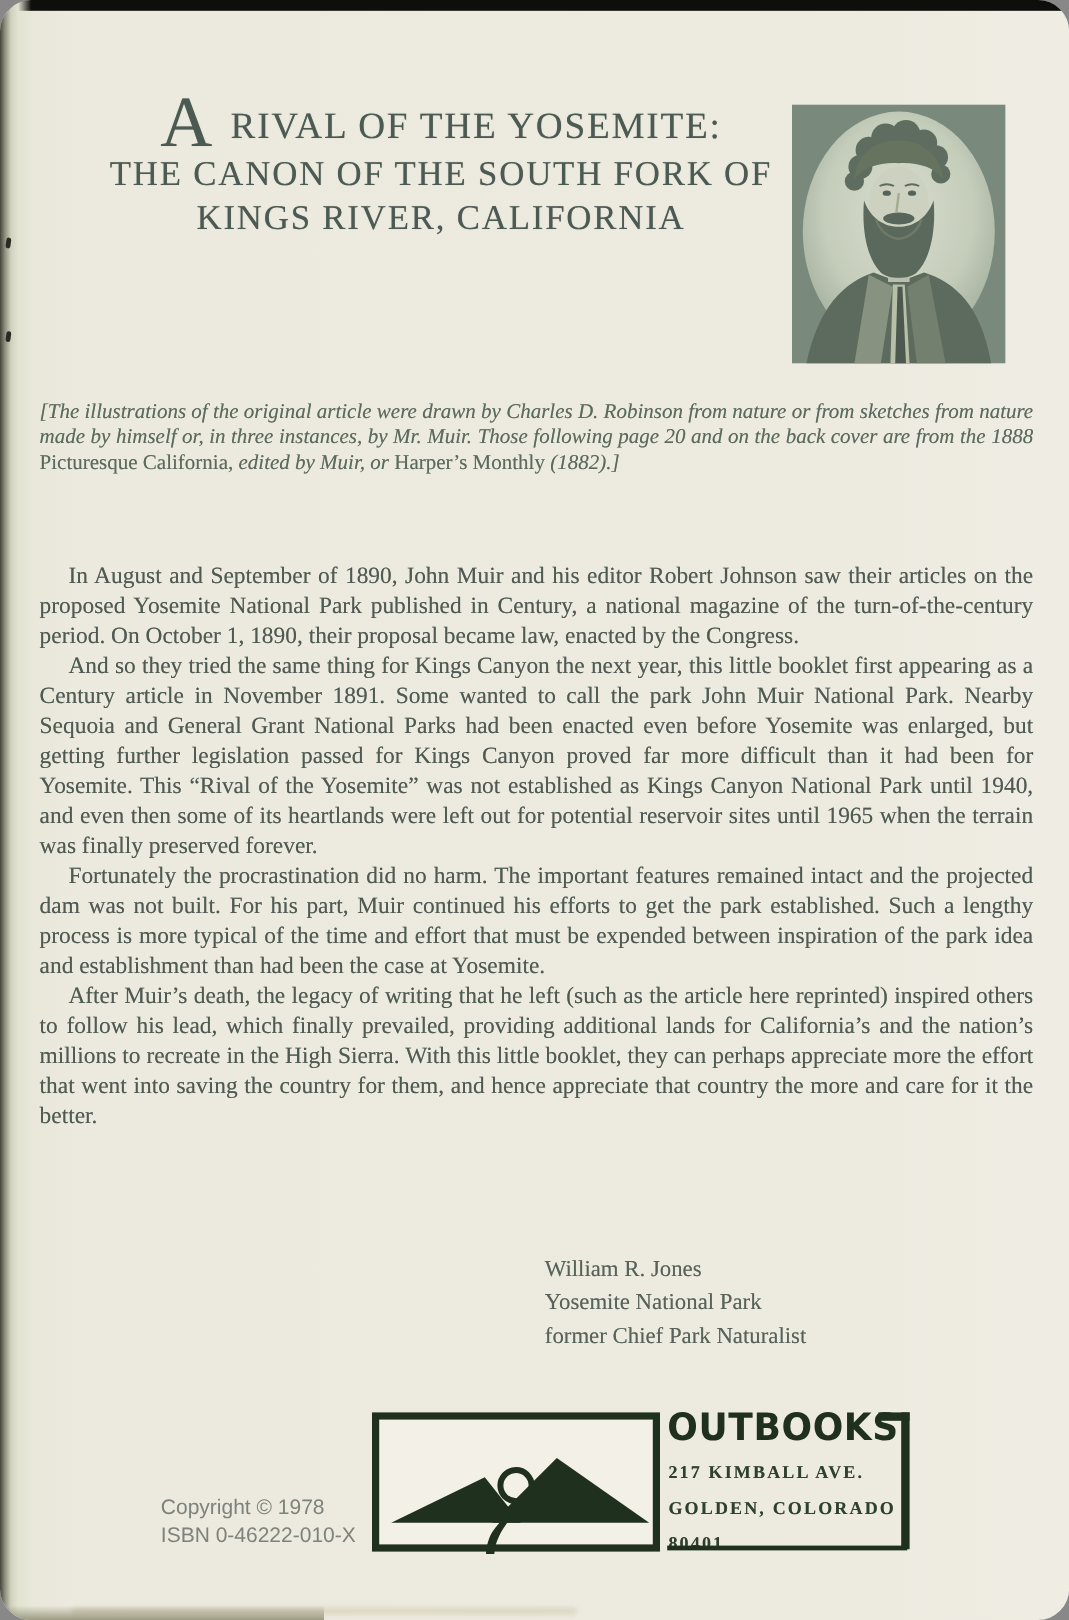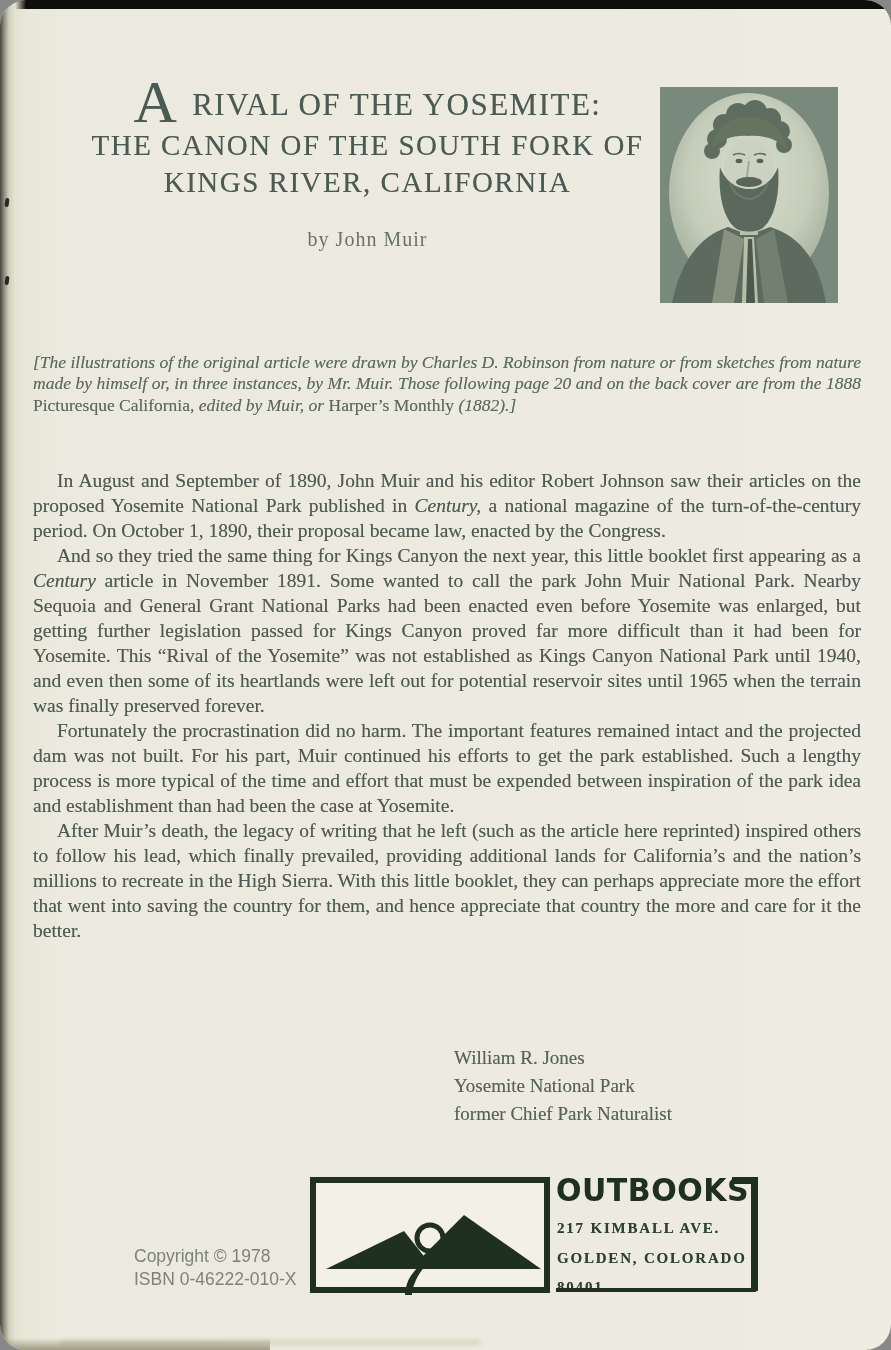--- a/index.html
+++ b/index.html
@@ -25,31 +25,31 @@
   .title-block{position:absolute;left:40px;top:86px;width:655px;text-align:center;color:#4b5a52;}
   .title-line{font-size:29px;letter-spacing:1.5px;line-height:37px;text-shadow:0 0 .6px rgba(75,90,82,.55);}
   .title-line.first{font-size:31px;margin-bottom:4px;}
   .initial-cap{font-size:60px;line-height:0;vertical-align:-7px;letter-spacing:6px;}
   .byline{margin-top:27px;font-size:20px;letter-spacing:1px;color:#67736b;}
 
   
   .portrait{position:absolute;left:660px;top:87px;width:178px;height:216px;display:block;}
 
   
-  .note{position:absolute;left:33px;top:334px;width:828px;font-size:17.5px;line-height:21.5px;
+  .note{position:absolute;left:33px;top:314px;width:828px;font-size:17.5px;line-height:21.5px;
     text-align:justify;color:#5b6a5e;font-style:italic;text-shadow:0 0 .5px rgba(91,106,94,.5);}
   .note .roman{font-style:normal;}
 
   
   .preface-heading{position:absolute;left:33px;top:430px;width:828px;text-align:center;
     font-size:20px;font-weight:bold;letter-spacing:.5px;color:#425047;text-shadow:0 0 .5px rgba(66,80,71,.6);}
   .preface-body{position:absolute;left:33px;top:468px;width:828px;font-size:19.5px;line-height:25px;
     text-align:justify;color:#4e5a52;text-shadow:0 0 .5px rgba(78,90,82,.55);}
   .preface-body p{margin:0;text-indent:24px;}
-  .em{font-style:italic;margin-top:18px;}
+  .em{margin-top:18px;}
 
   .signature{position:absolute;left:434px;top:1044px;font-size:19px;line-height:28px;color:#57635a;
     text-shadow:0 0 .5px rgba(87,99,90,.5);margin-left:20px;}
 
   
   .copyright-block{position:absolute;left:134px;top:1245px;font-family:"Liberation Sans",sans-serif;
     font-size:17.5px;line-height:23px;color:#7d837c;}
   .logo-box{position:absolute;left:310px;top:1176px;width:240px;height:120px;display:block;}
   .imprint-right{position:absolute;left:556px;top:1176px;width:202px;height:122px;color:#20301f;}
   .wordmark{position:absolute;left:0;top:-4px;font-family:"DejaVu Sans",sans-serif;font-weight:800;
@@ -69,21 +69,20 @@
   <div class="left-edge"></div>
   <div class="speck s1"></div>
   <div class="speck s2"></div>
   <div class="bottom-band"></div>
   <div class="bottom-smudge"></div>
 
   <div class="title-block">
     <div class="title-line first"><span class="initial-cap">A</span><span> RIVAL OF THE YOSEMITE:</span></div>
     <div class="title-line">THE CANON OF THE SOUTH FORK OF</div>
     <div class="title-line">KINGS RIVER, CALIFORNIA</div>
-    <div class="byline">by John Muir</div>
   </div>
 
   <svg class="portrait" viewBox="0 0 178 216" aria-hidden="true">
     <defs>
       <radialGradient id="vig" cx="0.5" cy="0.42" r="0.78">
         <stop offset="0" stop-color="#d9decd"></stop>
         <stop offset="0.5" stop-color="#c4ccba"></stop>
         <stop offset="0.85" stop-color="#9aa794"></stop>
         <stop offset="1" stop-color="#7f8f7f"></stop>
       </radialGradient>

